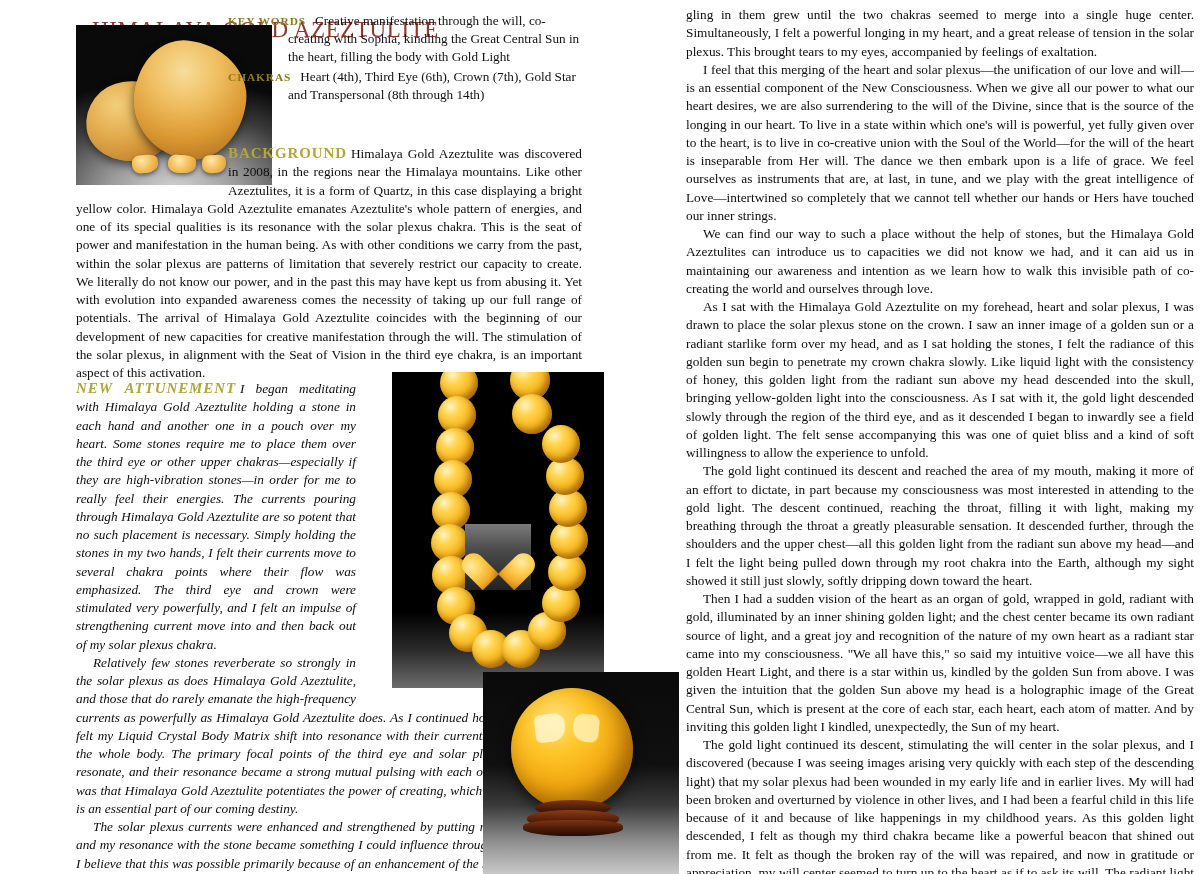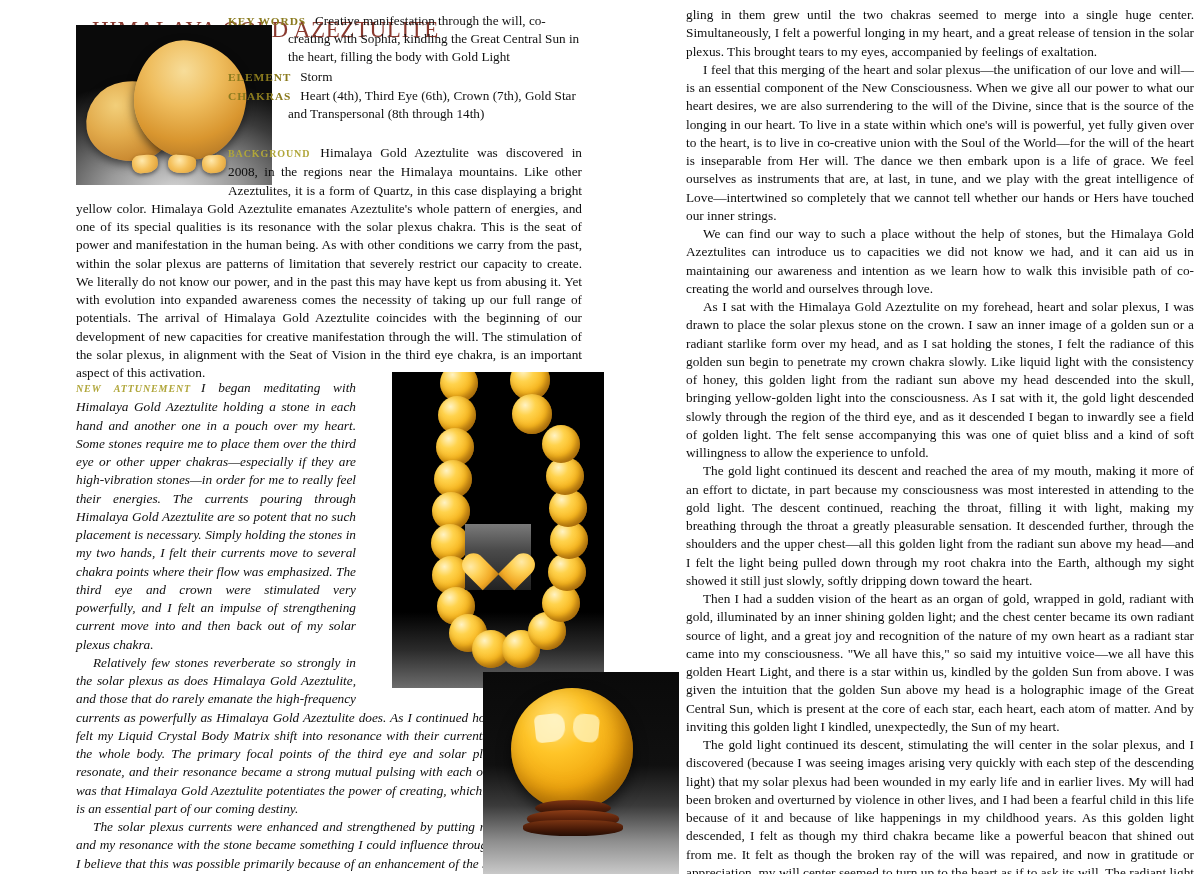--- a/index.html
+++ b/index.html
@@ -129,25 +129,25 @@
     margin: 0;
   }
   .body-text p {
     margin: 0;
     text-indent: 17px;
   }
   .body-text p.no-indent { text-indent: 0; }
 
   .section-label {
     color: #b0a63a;
-    font-size: 10px;
+    font-size: 15px;
     letter-spacing: 0.9px;
     font-weight: 700;
     text-transform: uppercase;
-    margin-right: 10px;
+    margin-right: 4px;
   }
 
   
   .bg-block {
     position: absolute;
     left: 0px;
     top: 144px;
     width: 506px;
   }
   .bg-float {
@@ -285,23 +285,20 @@
       <div class="stone stone-a"></div>
       <div class="stone stone-b"></div>
       <div class="chip chip-1"></div>
       <div class="chip chip-2"></div>
       <div class="chip chip-3"></div>
     </div>
 
     <div class="props">
       <div class="prop-row indent-hang">
         <span class="prop-label">KEY WORDS</span><span class="prop-value">Creative manifestation through the will, co-creating with Sophia, kindling the Great Central Sun in the heart, filling the body with Gold Light</span>
-      </div>
-      <div class="prop-row">
-        <span class="prop-label">ELEMENT</span><span class="prop-value">Storm</span>
       </div>
       <div class="prop-row indent-hang">
         <span class="prop-label">CHAKRAS</span><span class="prop-value">Heart (4th), Third Eye (6th), Crown (7th), Gold Star and Transpersonal (8th through 14th)</span>
       </div>
     </div>
 
     <div class="bg-block body-text">
       <div class="bg-float"></div>
       <p class="no-indent"><span class="section-label">BACKGROUND</span><span>Himalaya Gold Azeztulite was discovered in 2008, in the regions near the Himalaya mountains. Like other Azeztulites, it is a form of Quartz, in this case displaying a bright yellow color. Himalaya Gold Azeztulite emanates Azeztulite's whole pattern of energies, and one of its special qualities is its resonance with the solar plexus chakra. This is the seat of power and manifestation in the human being. As with other conditions we carry from the past, within the solar plexus are patterns of limitation that severely restrict our capacity to create. We literally do not know our power, and in the past this may have kept us from abusing it. Yet with evolution into expanded awareness comes the necessity of taking up our full range of potentials. The arrival of Himalaya Gold Azeztulite coincides with the beginning of our development of new capacities for creative manifestation through the will. The stimulation of the solar plexus, in alignment with the Seat of Vision in the third eye chakra, is an important aspect of this activation.</span></p>
     </div>

